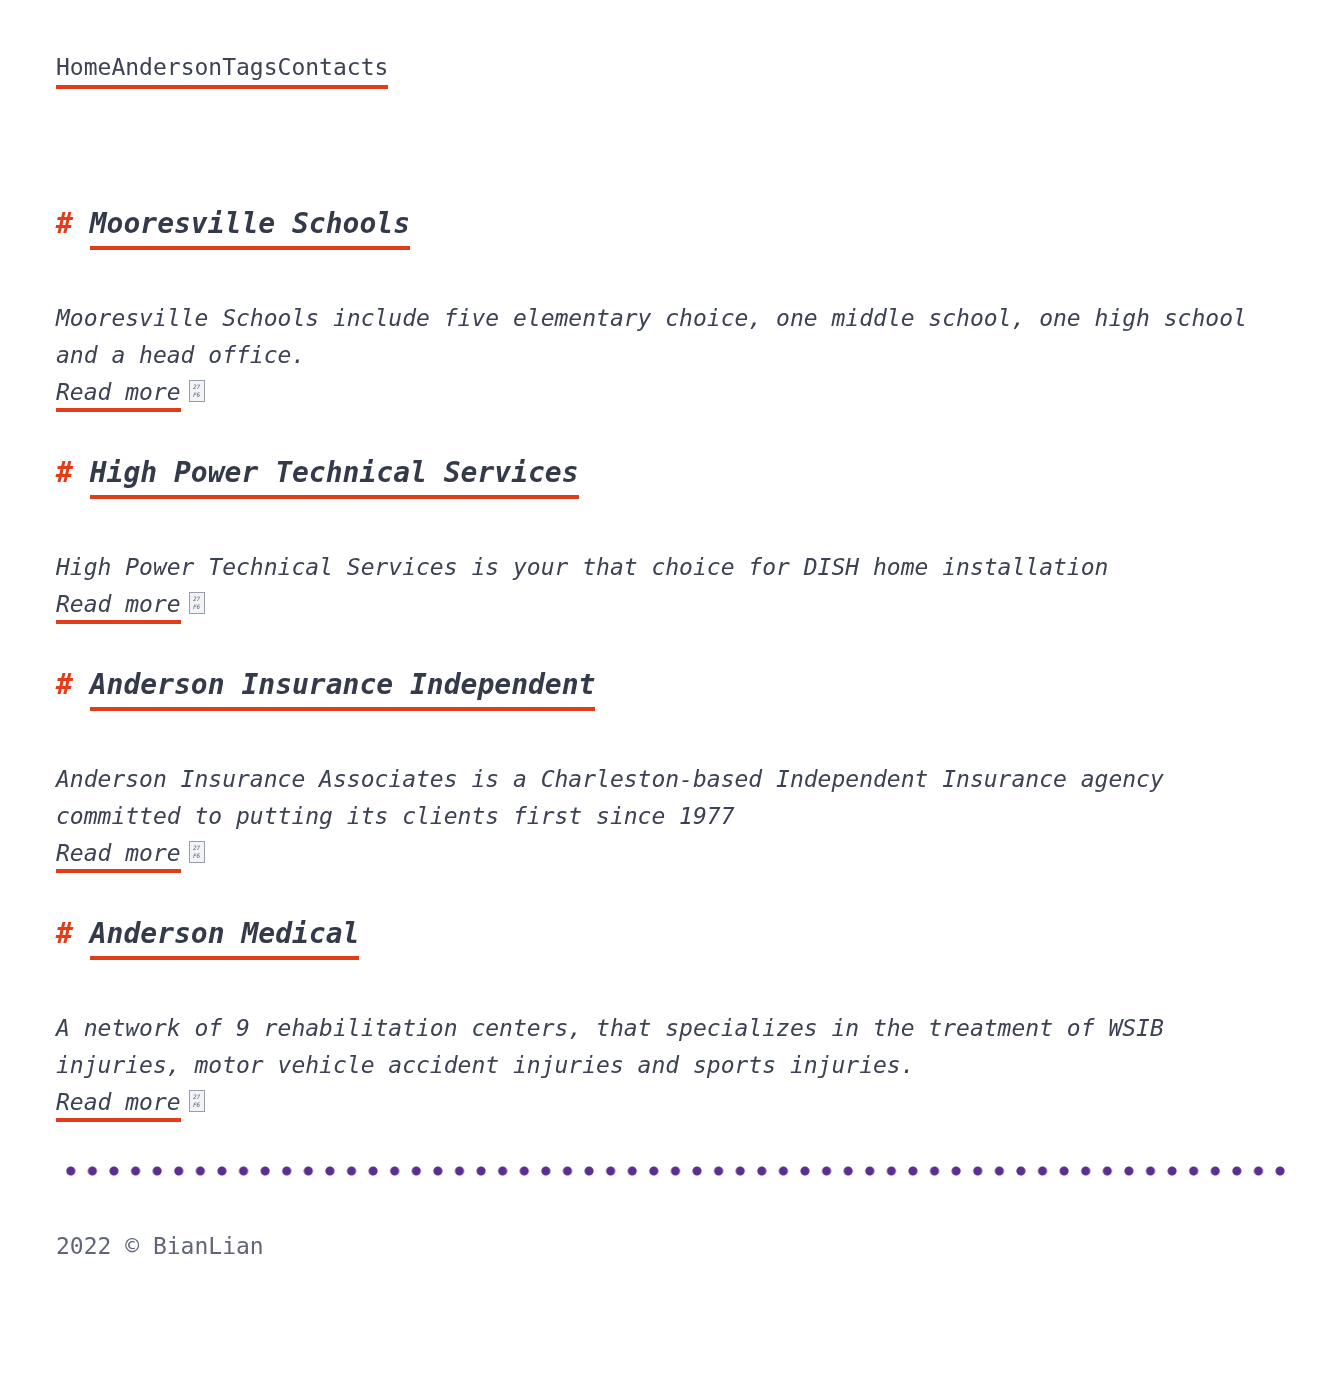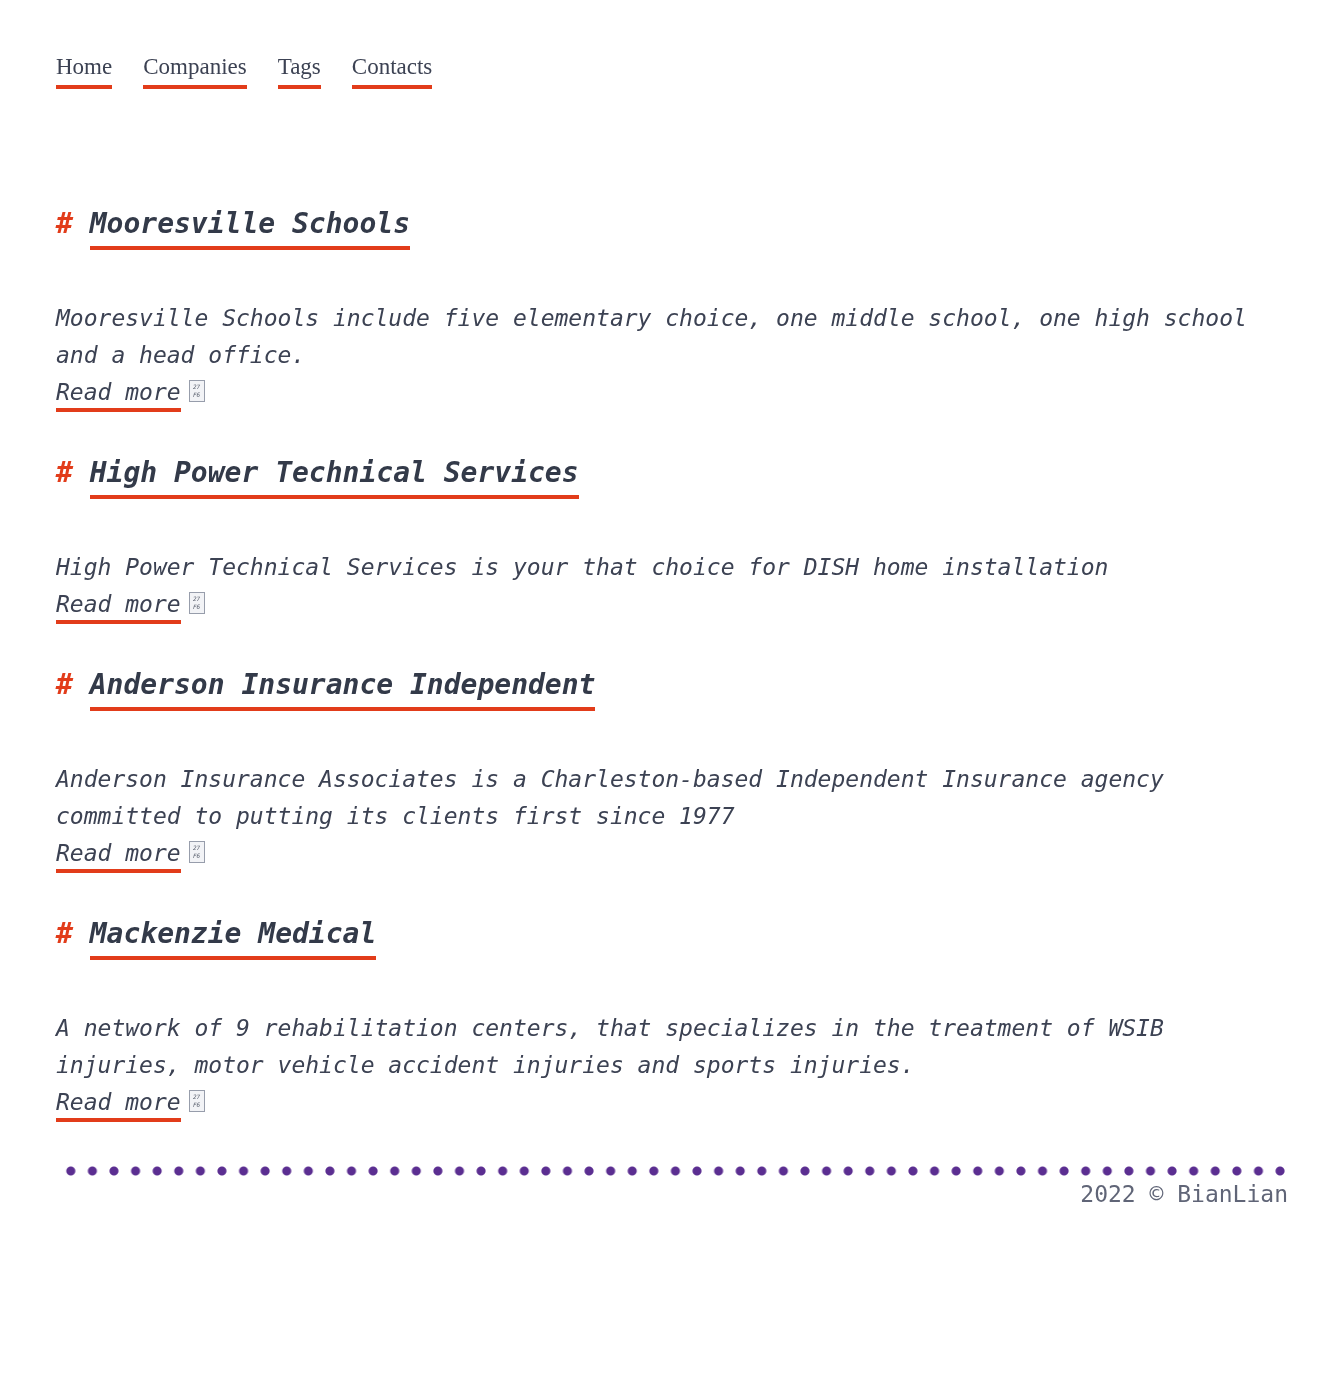--- a/index.html
+++ b/index.html
@@ -38,23 +38,22 @@
     background:var(--logo-bg);
     color:var(--logo-text);
     font-size:29px;
     line-height:1;
     padding:11px 12px 12px 12px;
     text-decoration:none;
     letter-spacing:0.5px;
   }
   .nav{
     display:flex;
-    gap:31px;
+    gap:0;
     align-items:flex-end;
-    font-family:Liberation Serif, serif;
   }
   .nav a{
     color:var(--text);
     font-size:23px;
     font-weight:500;
     text-decoration:none;
     border-bottom:4px solid var(--accent);
     padding-bottom:5px;
     white-space:nowrap;
   }
@@ -115,35 +114,35 @@
   
   .dot-divider{
     height:10px;
     margin-top:20px;
     background-image:radial-gradient(circle closest-side, var(--divider-dots) 80%, rgba(91,46,145,0) 100%);
     background-size:21.6px 10px;
     background-repeat:repeat-x;
     background-position:4px center;
   }
   .site-footer{
+    margin-top:52px;
     font-size:23px;
     line-height:37px;
     color:var(--footer-text);
-    text-align:right;
   }
 </style>
 </head>
 <body>
 
 <div class="container">
 
   <header class="site-header">
     <nav class="nav">
       <a href="#">Home</a>
-      <a href="#">Companies</a>
+      <a href="#">Anderson</a>
       <a href="#">Tags</a>
       <a href="#">Contacts</a>
     </nav>
   </header>
 
   <main>
 
     <section>
       <h1><span class="hash">#</span> <a href="#" class="section-title">Mooresville Schools</a></h1>
       <p class="description">Mooresville Schools include five elementary choice, one middle school, one high school and a head office.</p>
@@ -156,21 +155,21 @@
       <a href="#" class="read-more"><span class="rm-text">Read more</span><span class="tofu"><span>27</span><span>F6</span></span></a>
     </section>
 
     <section>
       <h1><span class="hash">#</span> <a href="#" class="section-title">Anderson Insurance Independent</a></h1>
       <p class="description">Anderson Insurance Associates is a Charleston-based Independent Insurance agency committed to putting its clients first since 1977</p>
       <a href="#" class="read-more"><span class="rm-text">Read more</span><span class="tofu"><span>27</span><span>F6</span></span></a>
     </section>
 
     <section>
-      <h1><span class="hash">#</span> <a href="#" class="section-title">Mackenzie Medical</a></h1>
+      <h1><span class="hash">#</span> <a href="#" class="section-title">Anderson Medical</a></h1>
       <p class="description">A network of 9 rehabilitation centers, that specializes in the treatment of WSIB injuries, motor vehicle accident injuries and sports injuries.</p>
       <a href="#" class="read-more"><span class="rm-text">Read more</span><span class="tofu"><span>27</span><span>F6</span></span></a>
     </section>
 
   </main>
 
   <div class="dot-divider"></div>
 
   <footer class="site-footer">
     <span>2022 © BianLian</span>

